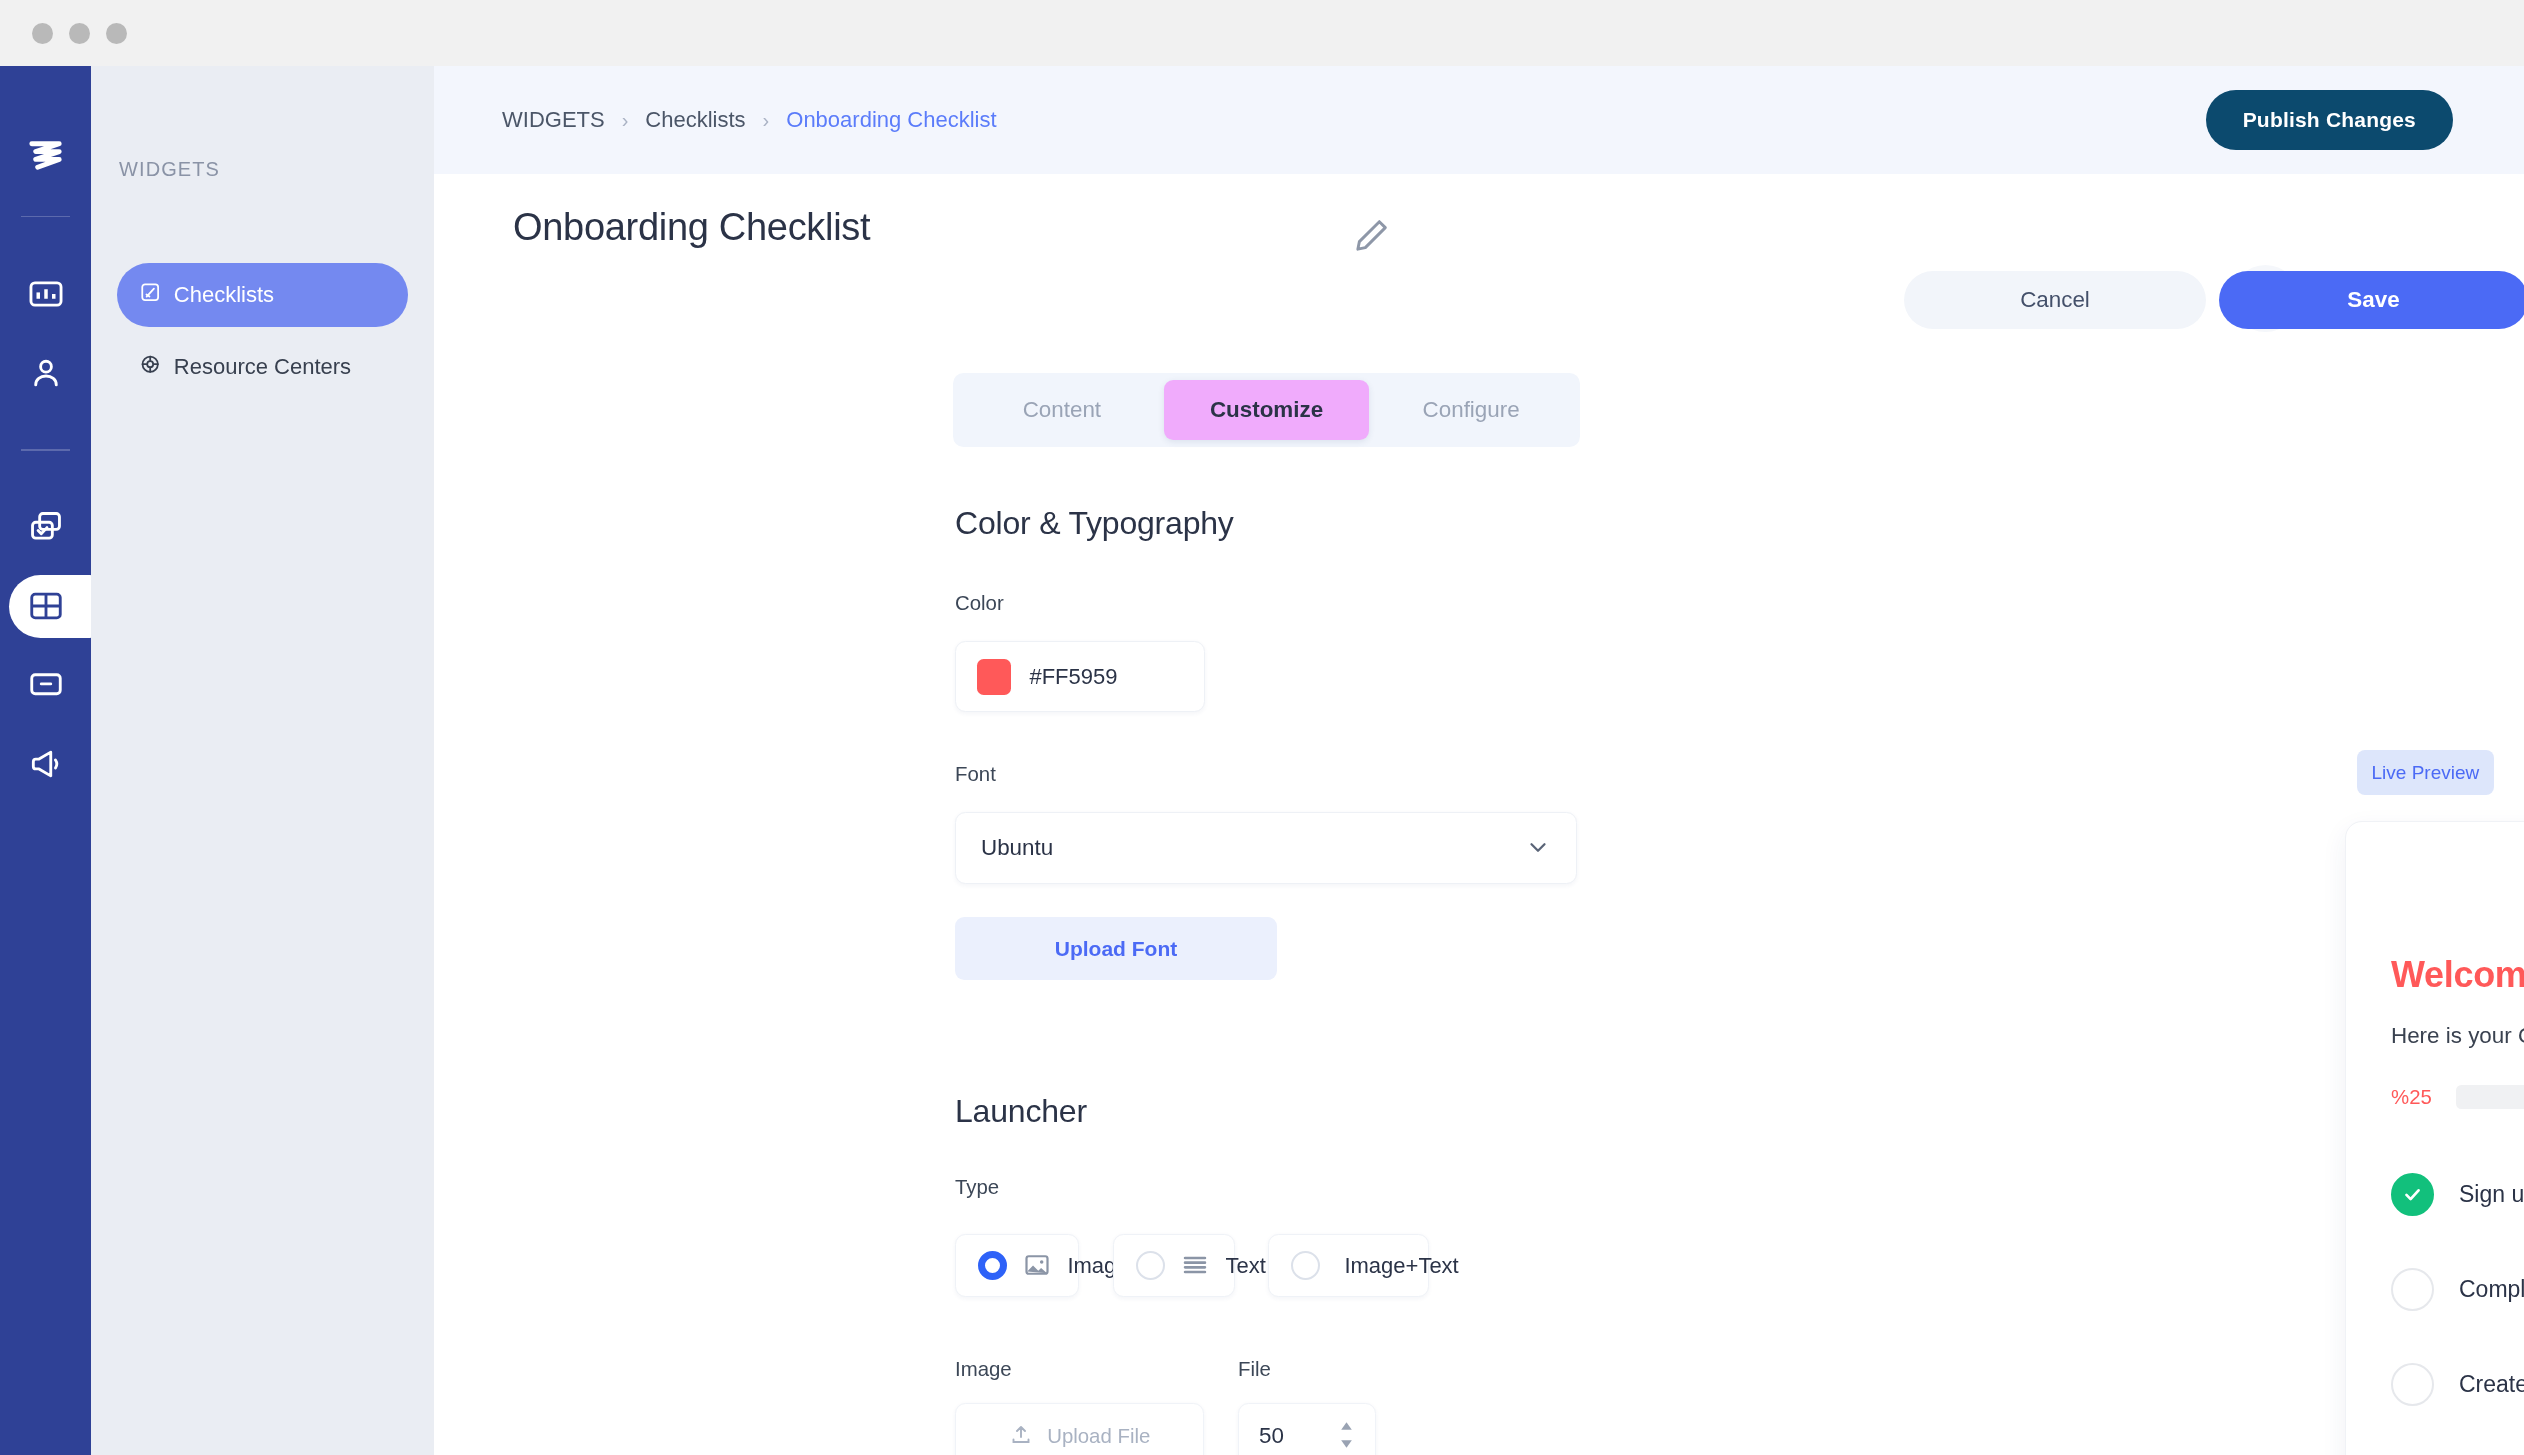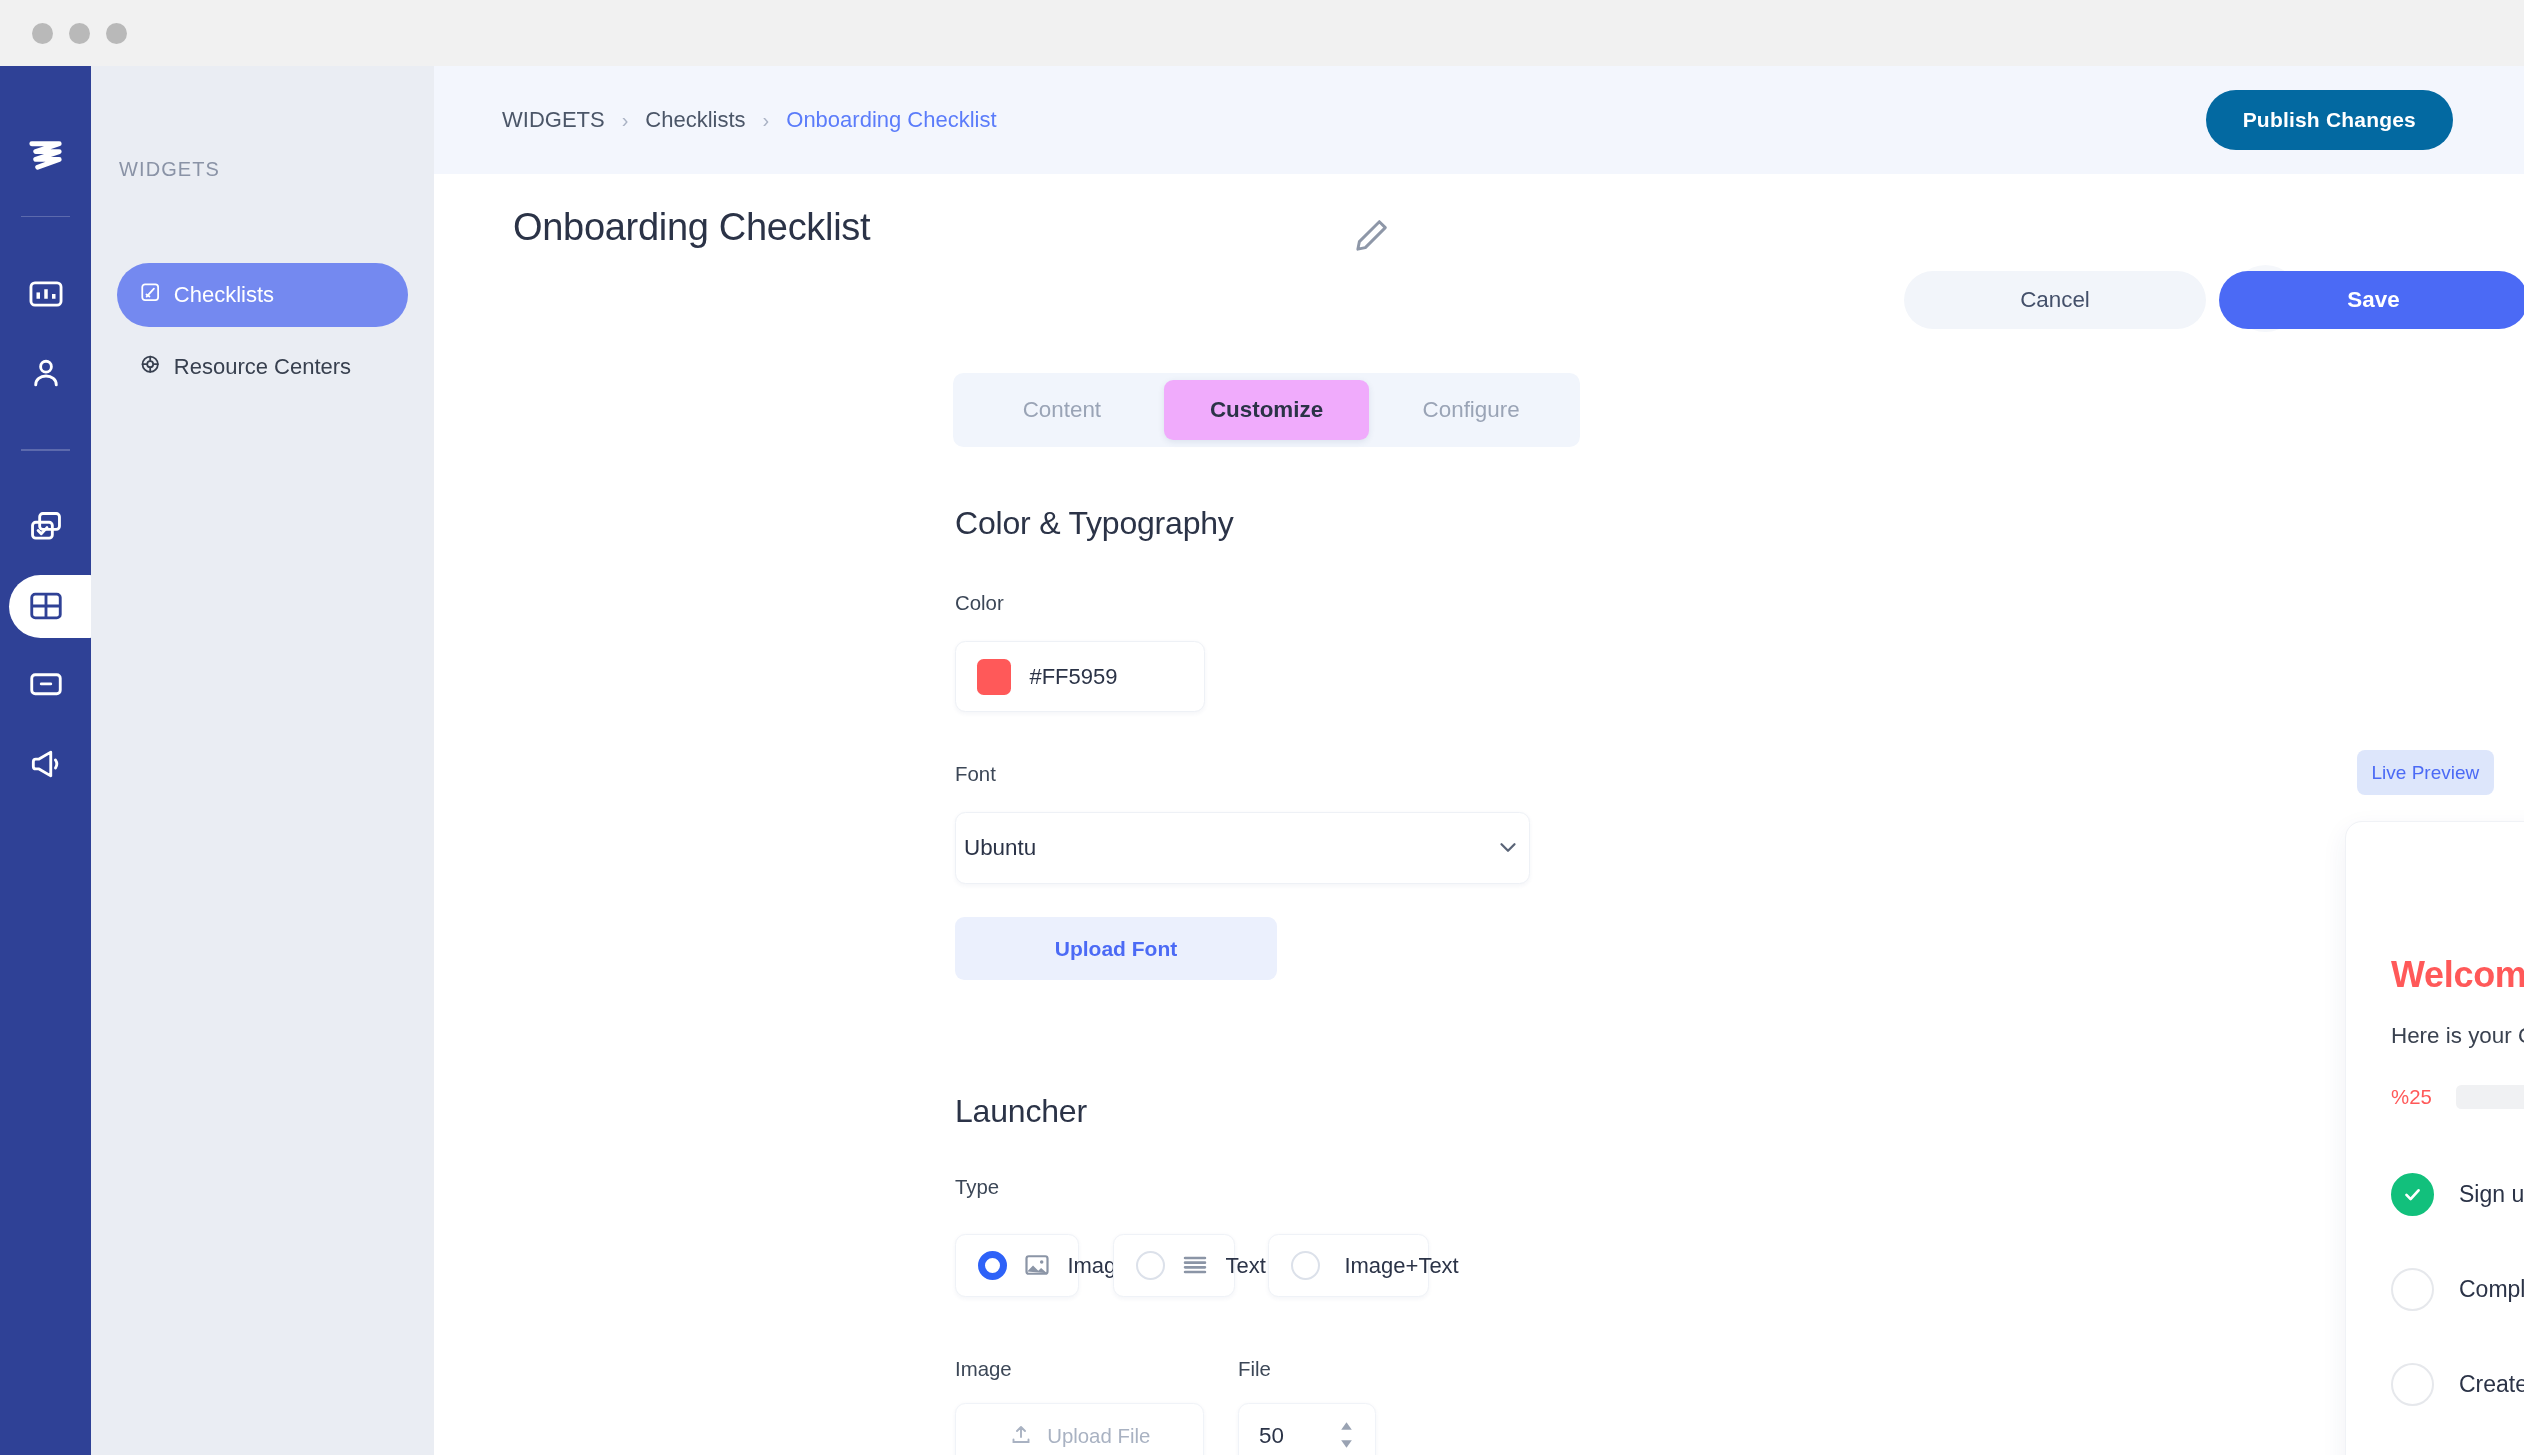--- a/index.html
+++ b/index.html
@@ -67,21 +67,21 @@
     display:flex; align-items:center;
   }
   .crumbs { margin-left:68px; display:flex; align-items:center; gap:17px; font-size:22px; }
   .crumb { color:#4B5668; }
   .crumb.active { color:#5B7CFA; }
   .crumb-sep { color:#A9B2C4; font-size:20px; }
 
   .publish {
     position:absolute; right:72px; top:24px;
     height:60px; padding:0 37px; border:none; border-radius:30px;
-    background:#0369a1; color:#FFFFFF; font-size:21px; font-weight:700;
+    background:#0c4a6e; color:#FFFFFF; font-size:21px; font-weight:700;
     font-family:inherit; cursor:pointer; letter-spacing:0.2px;
   }
 
   
   .titlerow { position:absolute; left:0; top:108px; width:2091px; height:122px; }
   .page-title {
     position:absolute; left:79px; top:32px;
     font-size:38px; font-weight:400; color:#2B3347; letter-spacing:-0.3px;
   }
   .edit-btn { position:absolute; left:917px; top:41px; width:41px; height:41px; cursor:pointer; }
@@ -122,23 +122,23 @@
   .color-box {
     position:absolute; left:521px; top:575px; width:250px; height:71px;
     border:1.3px solid #EEF1F6; border-radius:10.5px; background:#FFFFFF;
     display:flex; align-items:center; padding-left:21px; gap:18.4px; cursor:pointer;
     box-shadow:0 1.3px 4px rgba(40,60,110,.05);
   }
   .swatch { width:34px; height:36px; border-radius:6.6px; flex:none; }
   .color-hex { font-size:22px; color:#2B3347; }
 
   .font-select {
-    position:absolute; left:521px; top:746px; width:575px; height:72px;
+    position:absolute; left:521px; top:746px; width:622px; height:72px;
     border:1.3px solid #EEF1F6; border-radius:10.5px; background:#FFFFFF;
-    display:flex; align-items:center; padding:0 8px; cursor:pointer;
+    display:flex; align-items:center; padding:0 25px; cursor:pointer;
     box-shadow:0 1.3px 4px rgba(40,60,110,.05);
   }
   .font-select-val { flex:1; font-size:22.4px; color:#2B3347; }
 
   .custom-font-btn {
     position:absolute; left:521px; top:851px; width:322px; height:63px;
     border:none; border-radius:9.2px; background:#EBF0FD;
     font-size:21px; color:#4B6AF5; font-weight:700; font-family:inherit; cursor:pointer;
   }
 

